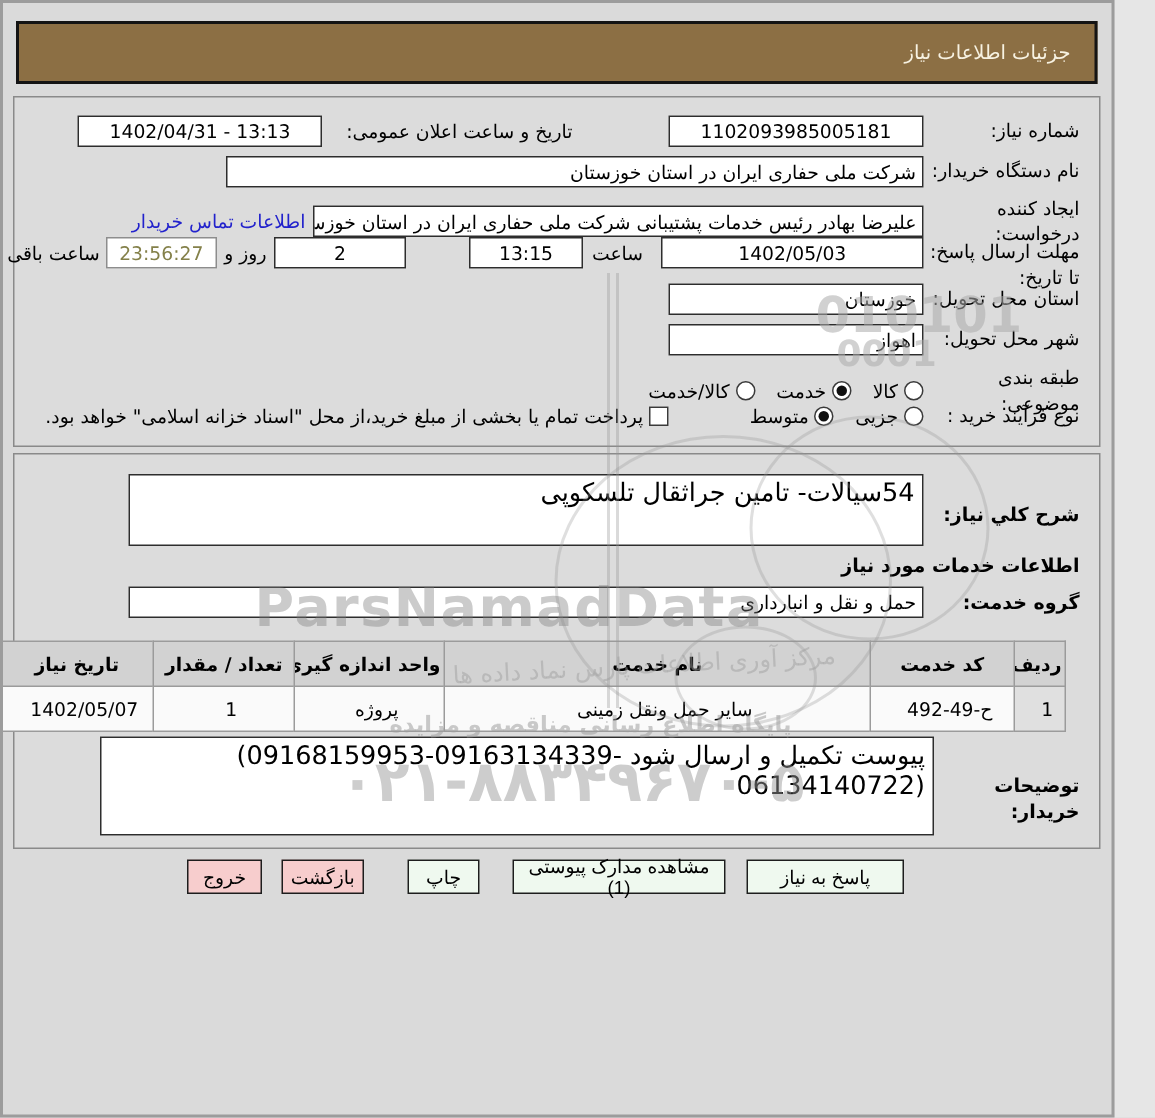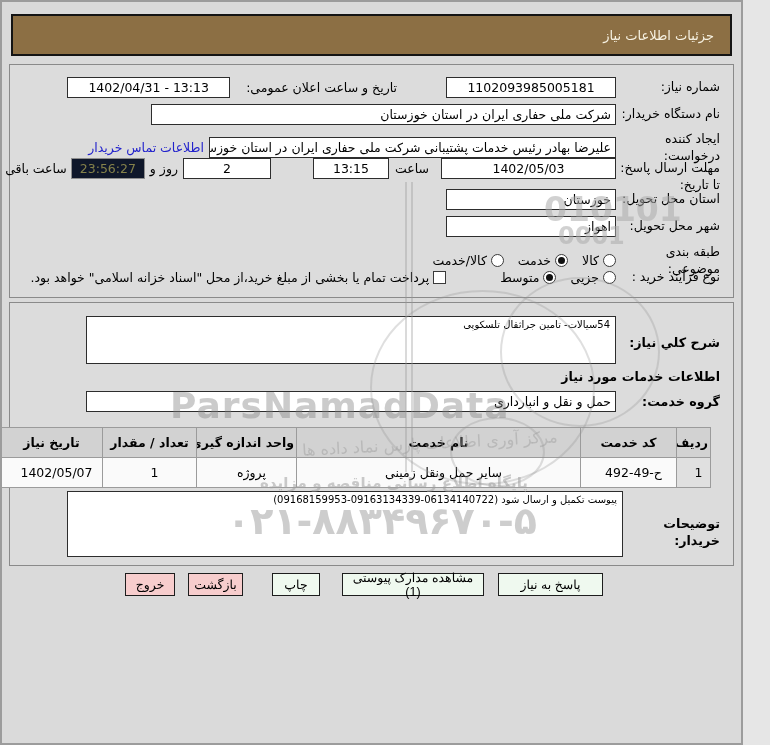--- a/index.html
+++ b/index.html
@@ -23,34 +23,34 @@
         font-size:12.5px; color:#000; }
   .row.top-align{ align-items:flex-start; }
   .lbl{ flex:0 0 104px; line-height:1.35; }
   .lbl.b, .b{ font-weight:bold; font-size:12.7px; }
   .inline-lbl{ white-space:nowrap; }
 
   .box{ background:#fff; border:1px solid #2d2d2d; height:21px; display:flex;
         align-items:center; padding:0 4px; overflow:hidden; white-space:nowrap;
         font-size:12.5px; flex:0 0 auto; }
   .num{ direction:ltr; justify-content:center; }
-  .countdown{ background:#0f172a; border:1px solid #8d8d8d; color:#84814a;
+  .countdown{ background:#ffffff; border:1px solid #8d8d8d; color:#84814a;
               justify-content:center; direction:ltr; }
   .link{ color:#2222cc; white-space:nowrap; margin-right:5px; }
 
   .radio{ width:13px; height:13px; border:1px solid #3a3a3a; border-radius:50%;
           background:#fff; display:inline-block; position:relative; flex:0 0 auto; }
   .radio.checked::after{ content:""; position:absolute; inset:2px; background:#101010;
           border-radius:50%; }
   .checkbox{ width:13px; height:13px; border:1px solid #3a3a3a; background:#fff;
           display:inline-block; position:relative; flex:0 0 auto; }
   .opt-word{ margin:0 4px 0 14px; white-space:nowrap; }
 
   
-  .area{ background:#fff; border:1px solid #2d2d2d; padding:2px 5px; font-size:10px;
+  .area{ background:#fff; border:1px solid #2d2d2d; padding:2px 5px; font-size:17px;
          overflow:hidden; }
   .area .tline{ display:block; text-align:right; }
 
   
   table{ border-collapse:collapse; table-layout:fixed; width:710px; font-size:12.5px; }
   th{ background:#d2d2d2; font-weight:bold; }
   th,td{ border:1px solid #9b9b9b; height:30px; text-align:center; padding:0 2px;
          overflow:hidden; white-space:nowrap; }
   td{ background:#fafafa;padding-left:12px; }
   td.rowno{ background:#e0e0e0; }
@@ -95,21 +95,21 @@
 
   <div class="titlebar">
     <span>جزئیات اطلاعات نیاز</span>
   </div>
 
   <div class="panel panel1">
 
     <div class="row" style="top:12px">
       <span class="lbl">شماره نیاز:</span>
       <span class="box num" style="width:170px">1102093985005181</span>
-      <span class="inline-lbl" style="margin-right:49px">تاریخ و ساعت اعلان عمومی:</span>
+      <span class="inline-lbl" style="margin-right:64px">تاریخ و ساعت اعلان عمومی:</span>
       <span class="box num" style="width:163px;margin-right:16px">1402/04/31 - 13:13</span>
     </div>
 
     <div class="row" style="top:39px">
       <span class="lbl">نام دستگاه خریدار:</span>
       <span class="box" style="width:465px">شرکت ملی حفاری ایران در استان خوزستان</span>
     </div>
 
     <div class="row" style="top:66px">
       <span class="lbl">ایجاد کننده درخواست:</span>

